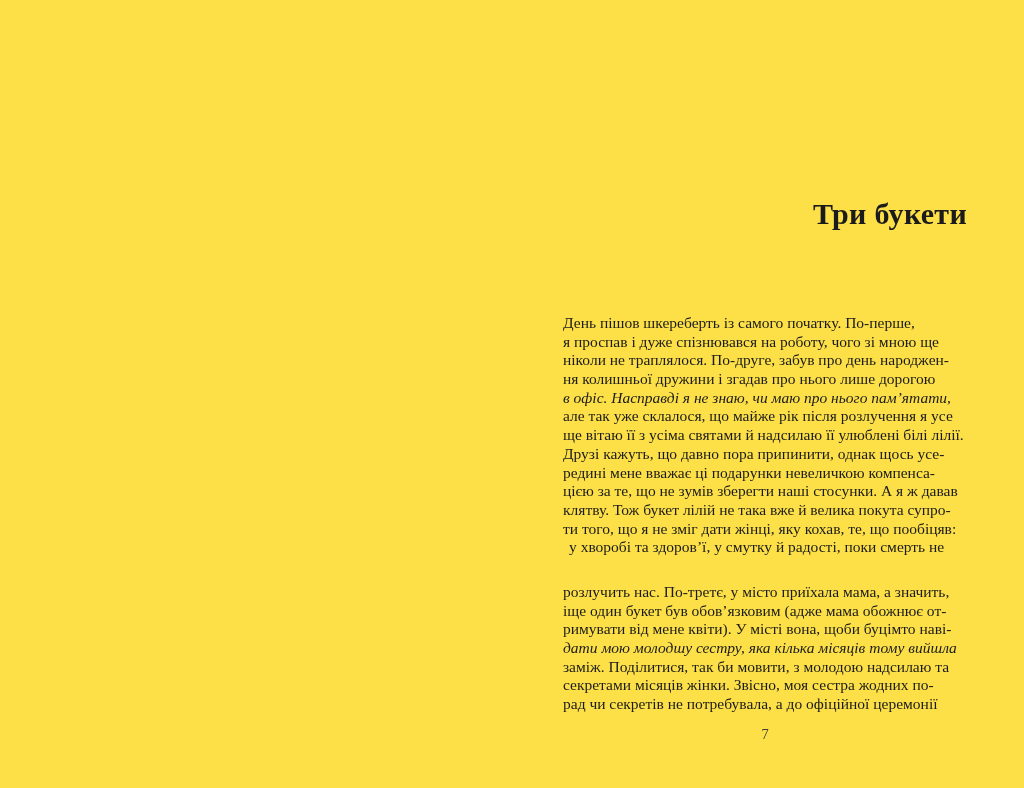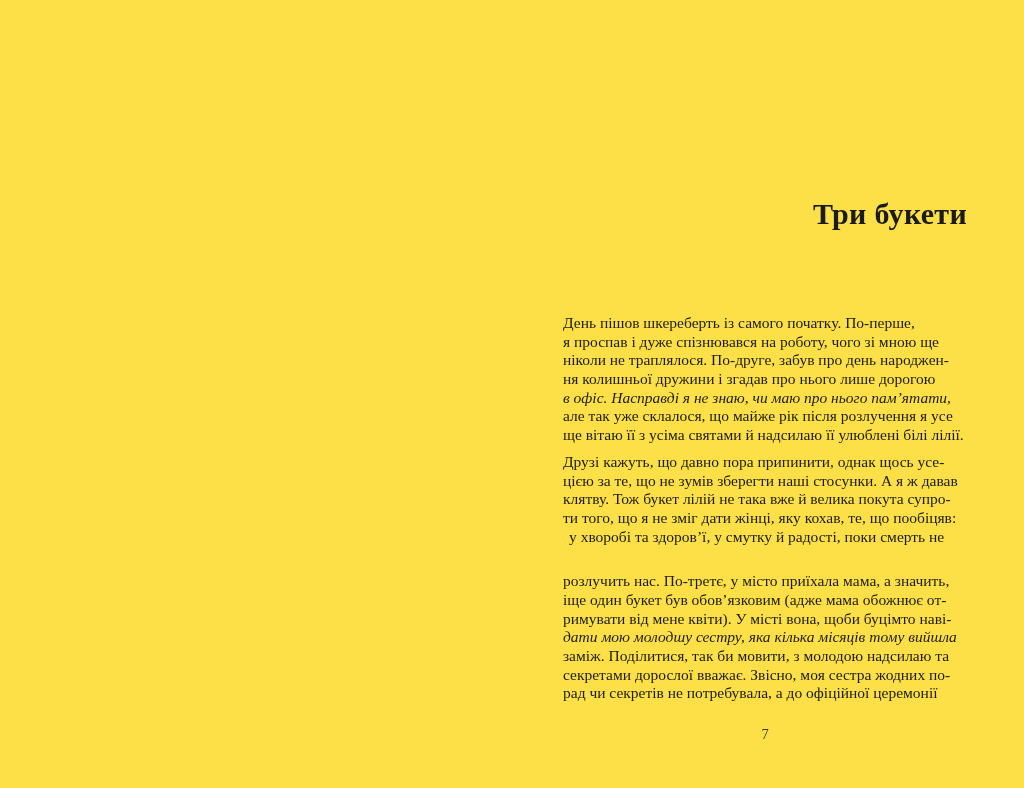--- a/index.html
+++ b/index.html
@@ -61,28 +61,29 @@
   <h1 class="chapter-title">Три букети</h1>
 
   <div class="body-text" id="body-text">
       <div class="text-line" style="word-spacing: 0px;">День пішов шкереберть із самого початку. По-перше,</div>
       <div class="text-line" style="word-spacing: 0px;">я проспав і дуже спізнювався на роботу, чого зі мною ще</div>
       <div class="text-line" style="word-spacing: 0px;">ніколи не траплялося. По-друге, забув про день народжен-</div>
       <div class="text-line" style="word-spacing: 0px;">ня колишньої дружини і згадав про нього лише дорогою</div>
       <div class="text-line" style="word-spacing: 0px; font-style: italic;">в офіс. Насправді я не знаю, чи маю про нього пам’ятати,</div>
       <div class="text-line" style="word-spacing: 0px;">але так уже склалося, що майже рік після розлучення я усе</div>
       <div class="text-line" style="word-spacing: 0px;">ще вітаю її з усіма святами й надсилаю її улюблені білі лілії.</div>
-      <div class="text-line" style="word-spacing: 0px; margin-top: 8px;">Друзі кажуть, що давно пора припинити, однак щось усе-</div>
+      <div class="text-line" style="word-spacing: 0px;">Друзі кажуть, що давно пора припинити, однак щось усе-</div>
+      <div class="text-line" style="word-spacing: 0px;">редині мене вважає ці подарунки невеличкою компенса-</div>
       <div class="text-line" style="word-spacing: 0px;">цією за те, що не зумів зберегти наші стосунки. А я ж давав</div>
       <div class="text-line" style="word-spacing: 0px;">клятву. Тож букет лілій не така вже й велика покута супро-</div>
       <div class="text-line" style="word-spacing: 0px;">ти того, що я не зміг дати жінці, яку кохав, те, що пообіцяв:</div>
       <div class="text-line" style="word-spacing: 0px; margin-left: 6px;">у хворобі та здоров’ї, у смутку й радості, поки смерть не</div>
       <div class="text-line" style="word-spacing: 0px; margin-top: 26px;">розлучить нас. По-третє, у місто приїхала мама, а значить,</div>
       <div class="text-line" style="word-spacing: 0px;">іще один букет був обов’язковим (адже мама обожнює от-</div>
       <div class="text-line" style="word-spacing: 0px;">римувати від мене квіти). У місті вона, щоби буцімто наві-</div>
       <div class="text-line" style="word-spacing: 0px; font-style: italic;">дати мою молодшу сестру, яка кілька місяців тому вийшла</div>
       <div class="text-line" style="word-spacing: 0px;">заміж. Поділитися, так би мовити, з молодою надсилаю та</div>
-      <div class="text-line" style="word-spacing: 0px;">секретами дорослої вважає. Звісно, моя сестра жодних по-</div>
+      <div class="text-line" style="word-spacing: 0px;">секретами місяців жінки. Звісно, моя сестра жодних по-</div>
       <div class="text-line" style="word-spacing: 0px;">рад чи секретів не потребувала, а до офіційної церемонії</div>
     </div>
 
   <div class="page-number">7</div>
 </div>
 
 </body></html>

